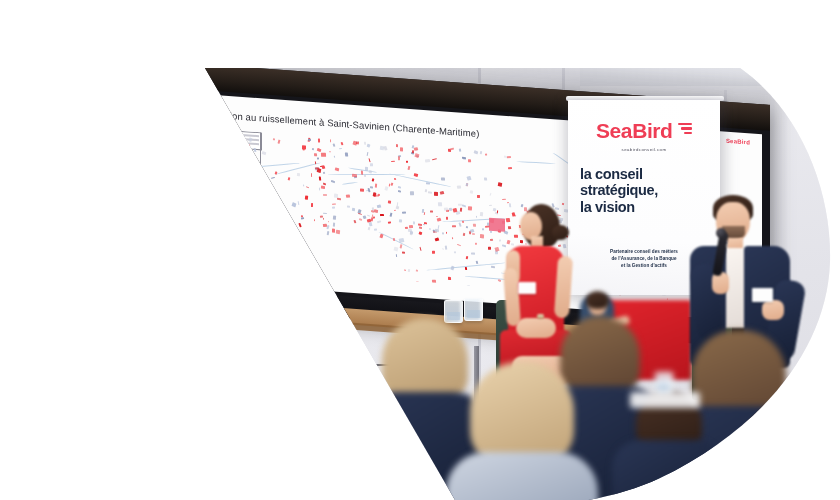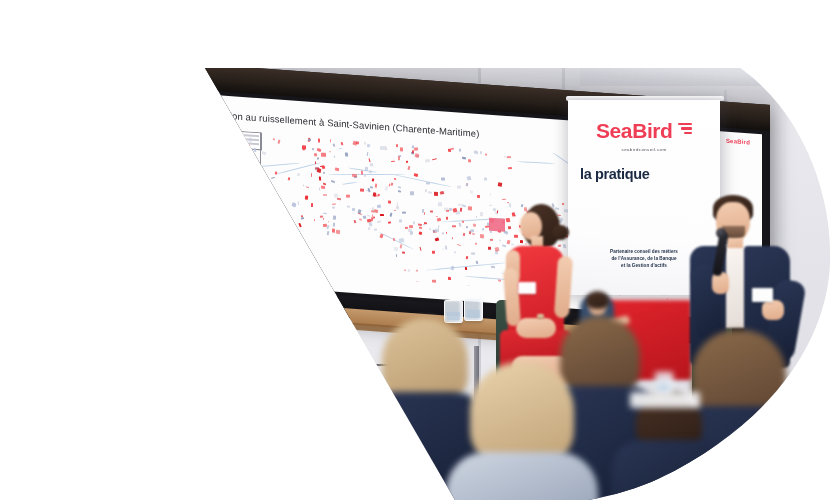--- a/index.html
+++ b/index.html
@@ -758,21 +758,23 @@
         <div class="logo-wrap">
           <span class="logo-text">SeaBird</span>
           <span class="logo-mark">
             <span></span><span></span><span></span>
           </span>
         </div>
 
         <div class="logo-url">seabirdconseil.com</div>
 
         <div class="banner-head">
-          <div>la pratique</div>
+          <div>la conseil</div>
+          <div>stratégique,</div>
+          <div>la vision</div>
         </div>
 
         <div class="banner-sub">
           <div>Partenaire conseil des métiers</div>
           <div>de l'Assurance, de la Banque</div>
           <div>et la Gestion d'actifs</div>
         </div>
       </div>
 
       <div class="red-sofa blurB" style="left:606px;top:300px;width:86px;height:80px;"></div>

